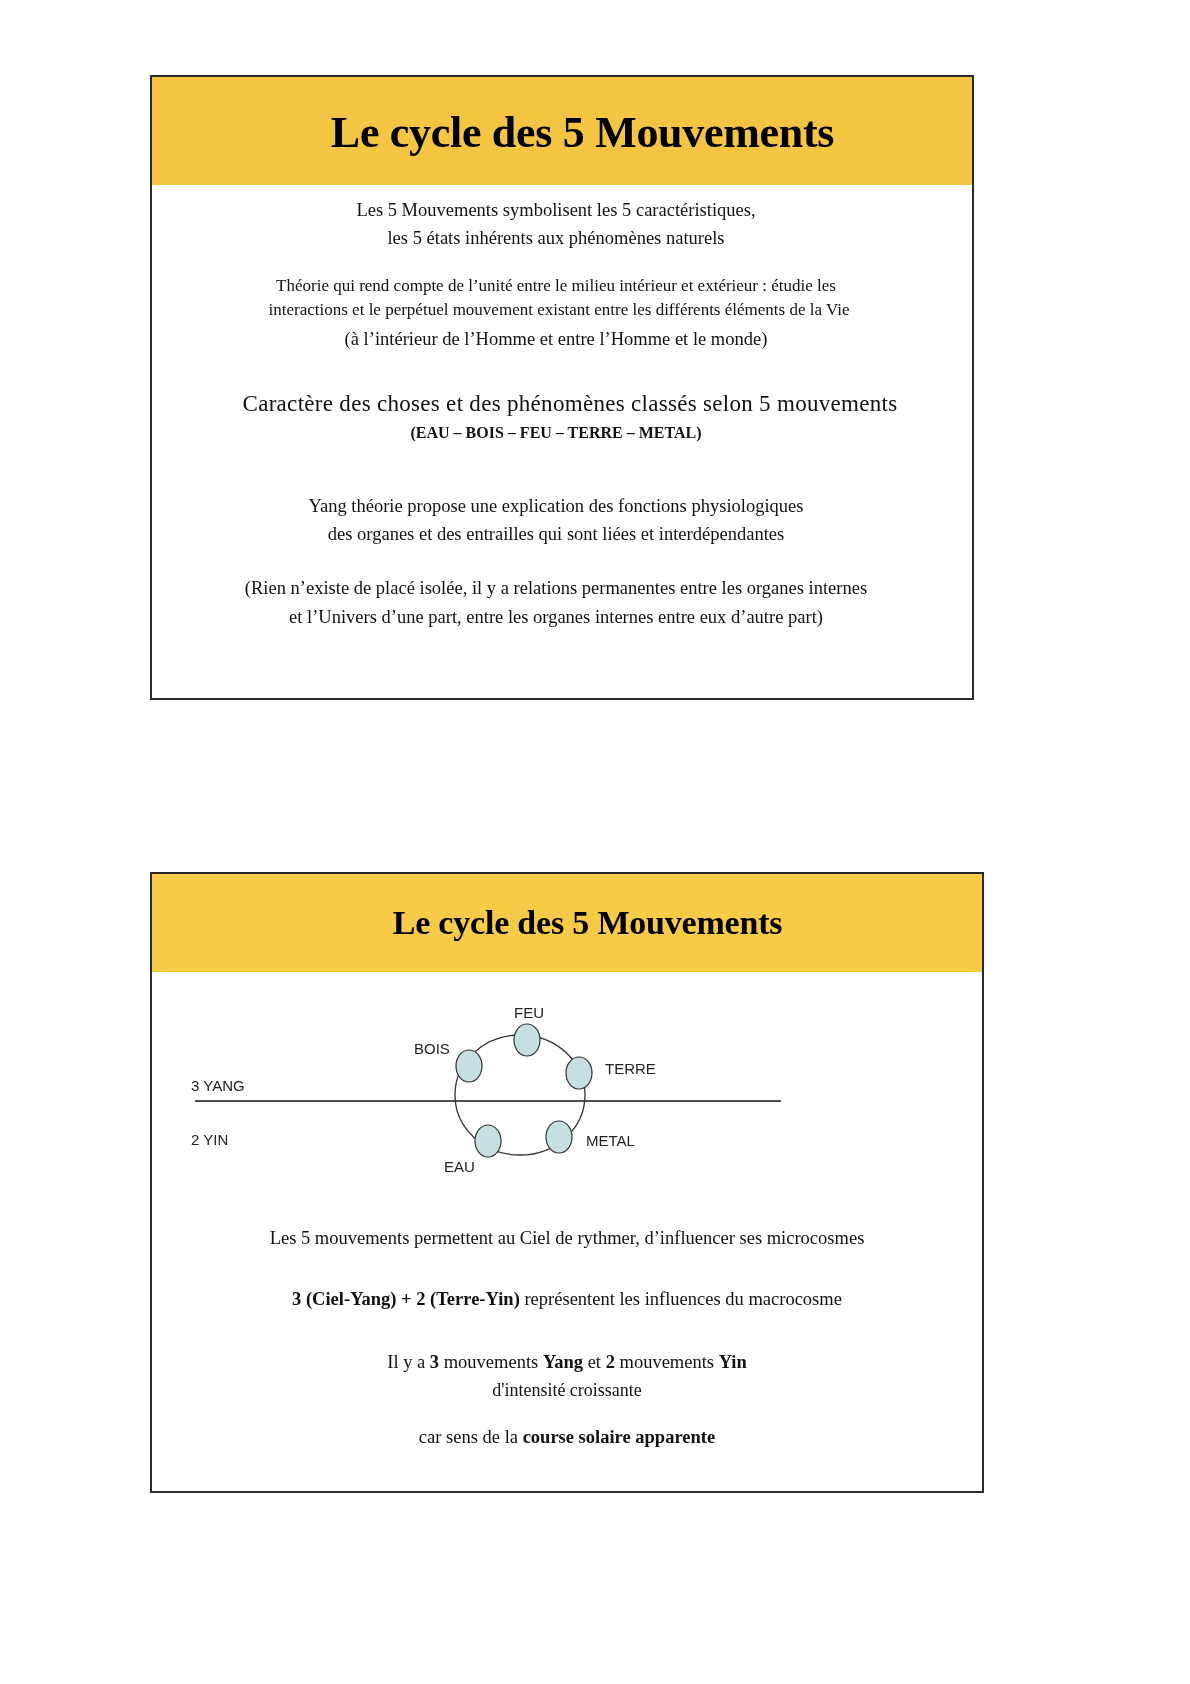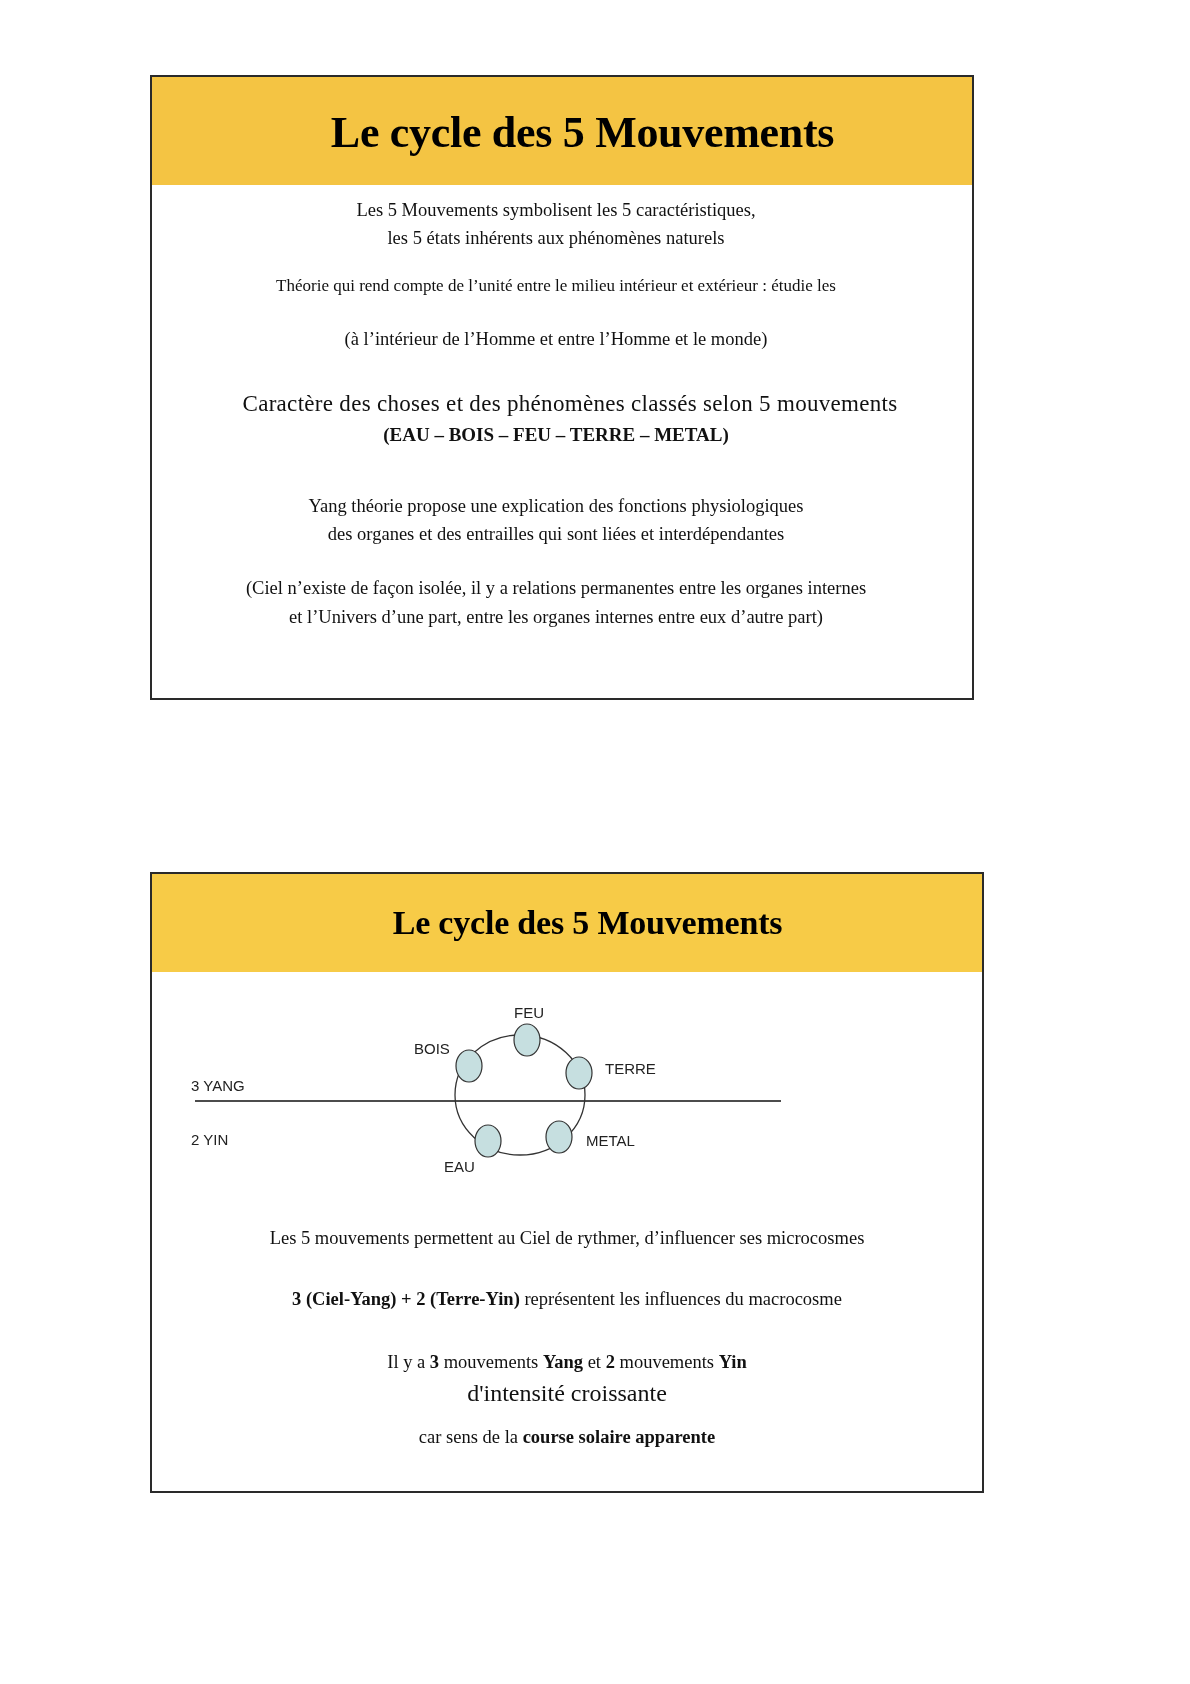--- a/index.html
+++ b/index.html
@@ -26,26 +26,27 @@
 </head>
 <body>
 
 <div class="slide" id="slide1">
   <div class="header">
     <div class="title">Le cycle des 5 Mouvements</div>
   </div>
   <div class="line s" style="top:124px">Les 5 Mouvements symbolisent les 5 caractéristiques,</div>
   <div class="line s" style="top:152px">les 5 états inhérents aux phénomènes naturels</div>
   <div class="line" style="top:200px;font-size:17px;left:0px">Théorie qui rend compte de l’unité entre le milieu intérieur et extérieur : étudie  les</div>
+  <div class="line" style="top:224px;font-size:17px;left:6px">interactions et le perpétuel mouvement existant entre les différents éléments de la Vie</div>
   <div class="line s" style="top:253px">(à l’intérieur de l’Homme et entre l’Homme et le monde)</div>
   <div class="line big" style="top:315px">Caractère des choses et des phénomènes classés selon 5 mouvements</div>
-  <div class="line s" style="top:348px;font-weight:bold;font-size:19px">(EAU – BOIS – FEU – TERRE – METAL)</div>
+  <div class="line s" style="top:348px;font-weight:bold;font-size:16px">(EAU – BOIS – FEU – TERRE – METAL)</div>
   <div class="line s" style="top:420px">Yang théorie propose une explication des fonctions physiologiques</div>
   <div class="line s" style="top:448px">des organes et des entrailles qui sont liées et interdépendantes</div>
-  <div class="line s" style="top:502px">(Ciel n’existe de façon isolée, il y a relations permanentes entre les organes internes</div>
+  <div class="line s" style="top:502px">(Rien n’existe de placé isolée, il y a relations permanentes entre les organes internes</div>
   <div class="line s" style="top:531px">et l’Univers d’une part, entre les organes internes entre eux d’autre part)</div>
 </div>
 
 <div class="slide" id="slide2">
   <div class="header">
     <div class="title">Le cycle des 5 Mouvements</div>
   </div>
 
   <svg class="diagram" viewBox="0 0 834 621">
     <line x1="43" y1="227" x2="629" y2="227" stroke="#111" stroke-width="1.5"></line>
@@ -60,15 +61,15 @@
     <text class="diag-label" x="453" y="200">TERRE</text>
     <text class="diag-label" x="434" y="272">METAL</text>
     <text class="diag-label" x="292" y="298">EAU</text>
     <text class="diag-label-bold" x="39" y="217">3 YANG</text>
     <text class="diag-label-bold" x="39" y="271">2 YIN</text>
   </svg>
 
   <div class="line s" style="top:355px;left:12px">Les 5 mouvements permettent au Ciel de rythmer, d’influencer ses microcosmes</div>
   <div class="line s" style="top:416px;left:12px"><b>3</b><b> (Ciel-Yang) + </b><b>2</b><b> (Terre-Yin)</b><span> représentent les influences du macrocosme</span></div>
   <div class="line s" style="top:479px;left:12px"><span>Il y a </span><b>3</b><span> mouvements </span><b>Yang</b><span> et </span><b>2</b><span> mouvements </span><b>Yin</b></div>
-  <div class="line" style="top:507px;left:12px;font-size:24px">d'intensité croissante</div>
+  <div class="line" style="top:507px;left:12px;font-size:18px">d'intensité croissante</div>
   <div class="line s" style="top:554px;left:12px"><span>car sens de la </span><b>course solaire apparente</b></div>
 </div>
 
 </body></html>

